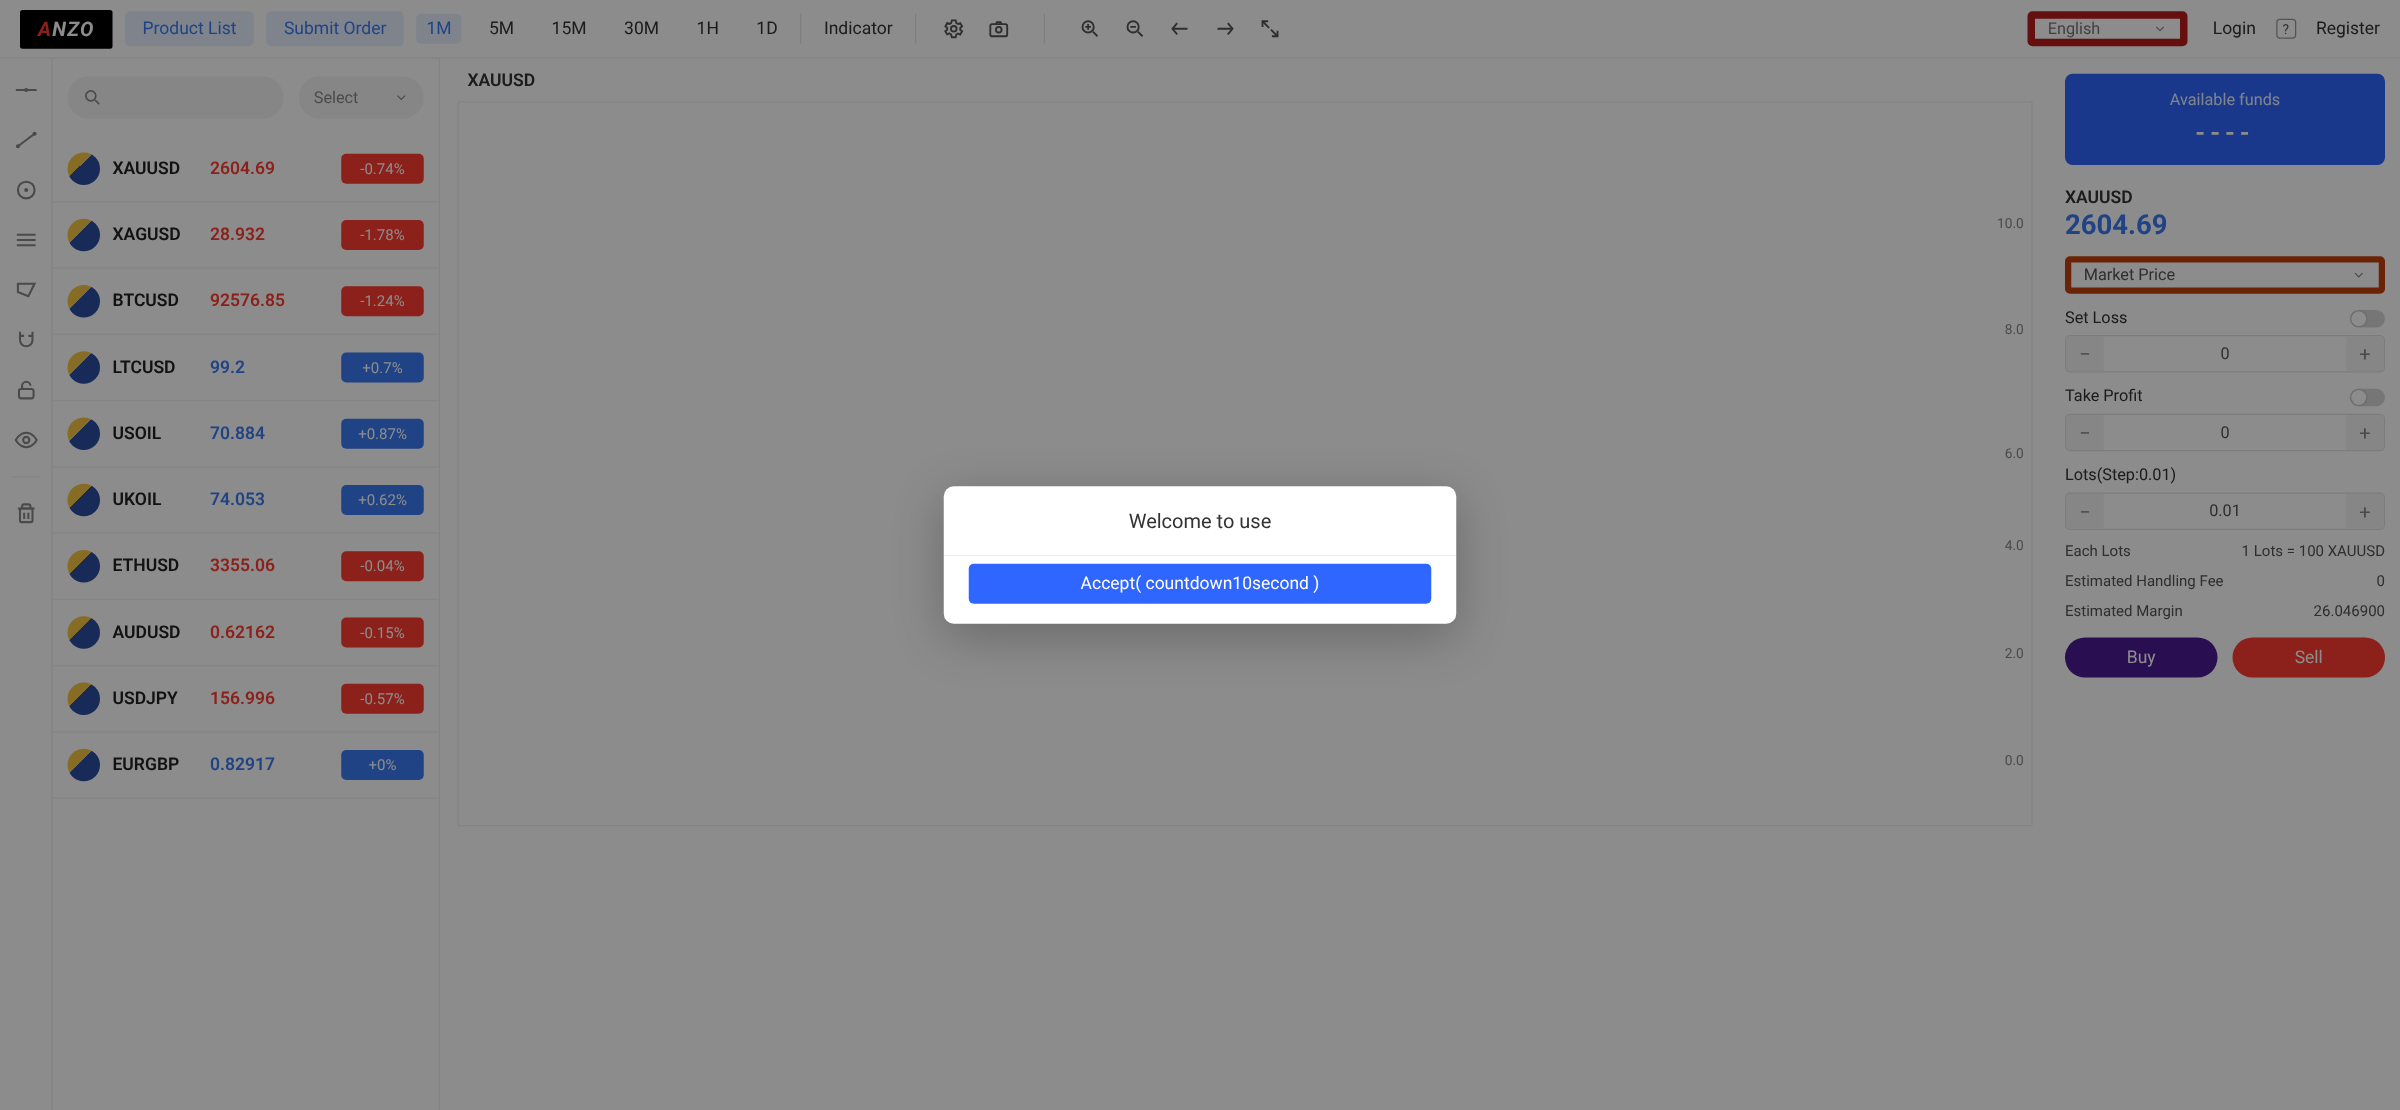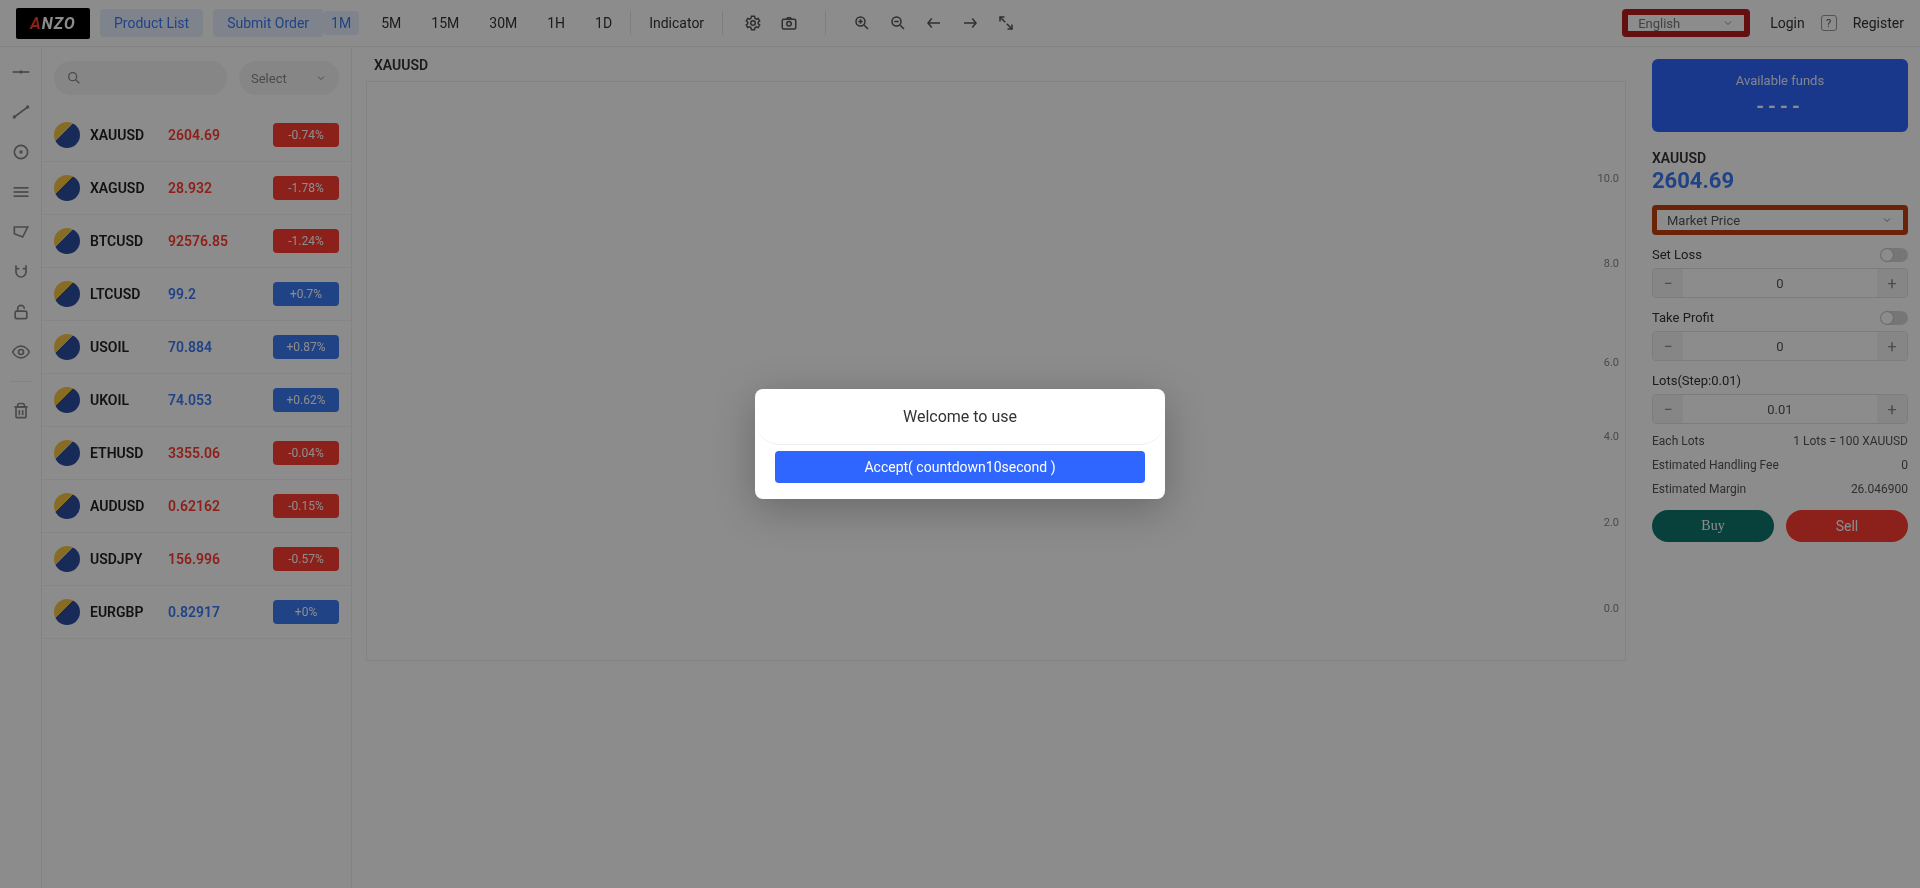--- a/index.html
+++ b/index.html
@@ -3,21 +3,21 @@
 <meta charset="utf-8">
 <style>
   * { box-sizing: border-box; margin: 0; padding: 0; font-family: -apple-system, BlinkMacSystemFont, "Segoe UI", Roboto, Arial, sans-serif; }
   html, body { width: 1920px; height: 888px; background: #ffffff; color: #333; overflow: hidden; position: relative; }
   
   .topbar { height: 47px; display: flex; align-items: center; padding: 0 16px; border-bottom: 1px solid #eee; }
   .logo { width: 74px; height: 31px; background: #000; color: #fff; display: flex; align-items: center; justify-content: center; font-weight: 700; font-style: italic; letter-spacing: 1px; border-radius: 2px; }
   .logo .a { color: #ff3b30; }
   .chip { margin-left: 10px; padding: 6px 14px; border-radius: 4px; font-size: 14px; cursor: pointer; }
   .chip.blue { background: #e6efff; color: #3b7af5; }
-  .tfgroup { display: flex; align-items: center; gap: 14px; }
+  .tfgroup { display: flex; align-items: center; margin-left: 10px; gap: 14px; }
   .tf { font-size: 14px; color: #333; cursor: pointer; padding: 4px 8px; border-radius: 4px; }
   .tf.active { background: #e6efff; color: #3b7af5; }
   .vsep { width: 1px; height: 24px; background: #e5e5e5; margin: 0 10px; }
   .toolicons { display: flex; align-items: center; gap: 16px; margin-left: 10px; }
   .ticon { width: 20px; height: 20px; display: inline-flex; align-items: center; justify-content: center; color: #555; cursor: pointer; }
   .spacer { flex: 1; }
   .lang { width: 128px; height: 28px; border: 6px solid #b91c1c; border-radius: 4px; display: flex; align-items: center; padding: 0 10px; font-size: 13px; color: #777; justify-content: space-between; cursor: pointer; }
   .authlinks { display: flex; align-items: center; gap: 16px; margin-left: 20px; font-size: 14px; }
   .authlinks span { cursor: pointer; }
   .q { width: 16px; height: 16px; border: 1px solid #999; border-radius: 3px; font-size: 11px; display: flex; align-items: center; justify-content: center; color: #555; }
@@ -56,26 +56,26 @@
   .label { font-size: 13px; color: #333; display: flex; align-items: center; justify-content: space-between; }
   .select { margin-top: 6px; height: 30px; border: 5px solid #c2410c; border-radius: 4px; display: flex; align-items: center; justify-content: space-between; padding: 0 10px; font-size: 13px; color: #555; cursor: pointer; }
   .toggle { width: 28px; height: 14px; background: #d8d8d8; border-radius: 7px; position: relative; cursor: pointer; }
   .toggle::after { content: ""; width: 12px; height: 12px; background: #fff; border-radius: 50%; position: absolute; top: 1px; left: 1px; box-shadow: 0 0 2px rgba(0,0,0,.3); }
   .stepper { margin-top: 6px; display: flex; height: 30px; border: 1px solid #e2e2e2; border-radius: 4px; overflow: hidden; }
   .stepbtn { width: 30px; display: flex; align-items: center; justify-content: center; background: #f5f5f5; color: #888; cursor: pointer; font-size: 16px; }
   .stepval { flex: 1; display: flex; align-items: center; justify-content: center; font-size: 13px; color: #555; }
   .kv { display: flex; justify-content: space-between; font-size: 12px; color: #555; margin-top: 10px; }
   .btns { display: flex; gap: 12px; margin-top: 14px; }
   .btn { flex: 1; height: 32px; border-radius: 16px; color: #fff; font-size: 14px; display: flex; align-items: center; justify-content: center; cursor: pointer; }
-  .btn.buy { background: #0f766e; font-family: Liberation Serif, serif; }
+  .btn.buy { background: #4c1d95; }
   .btn.sell { background: #ff3b30; }
   
   .overlay { position: absolute; inset: 0; background: rgba(0,0,0,.45); display: flex; align-items: center; justify-content: center; }
   .modal { width: 410px; background: #fff; border-radius: 8px; overflow: hidden; box-shadow: 0 10px 40px rgba(0,0,0,.25); }
-  .modal .mtitle { text-align: center; padding: 18px 10px; font-size: 16px; border-bottom: 1px solid #eee; border-radius: 25px; }
+  .modal .mtitle { text-align: center; padding: 18px 10px; font-size: 16px; border-bottom: 1px solid #eee; }
   .modal .mbody { padding: 22px 20px; font-size: 14px; color: #555; line-height: 1.5; }
   .modal .mbtn { margin: 6px 20px 16px; height: 32px; background: #2f66ff; color: #fff; border-radius: 4px; display: flex; align-items: center; justify-content: center; font-size: 14px; cursor: pointer; }
   svg { display: block; }
 </style>
 </head>
 <body>
 
 <div class="topbar">
   <div class="logo">
     <span class="a">A</span>

